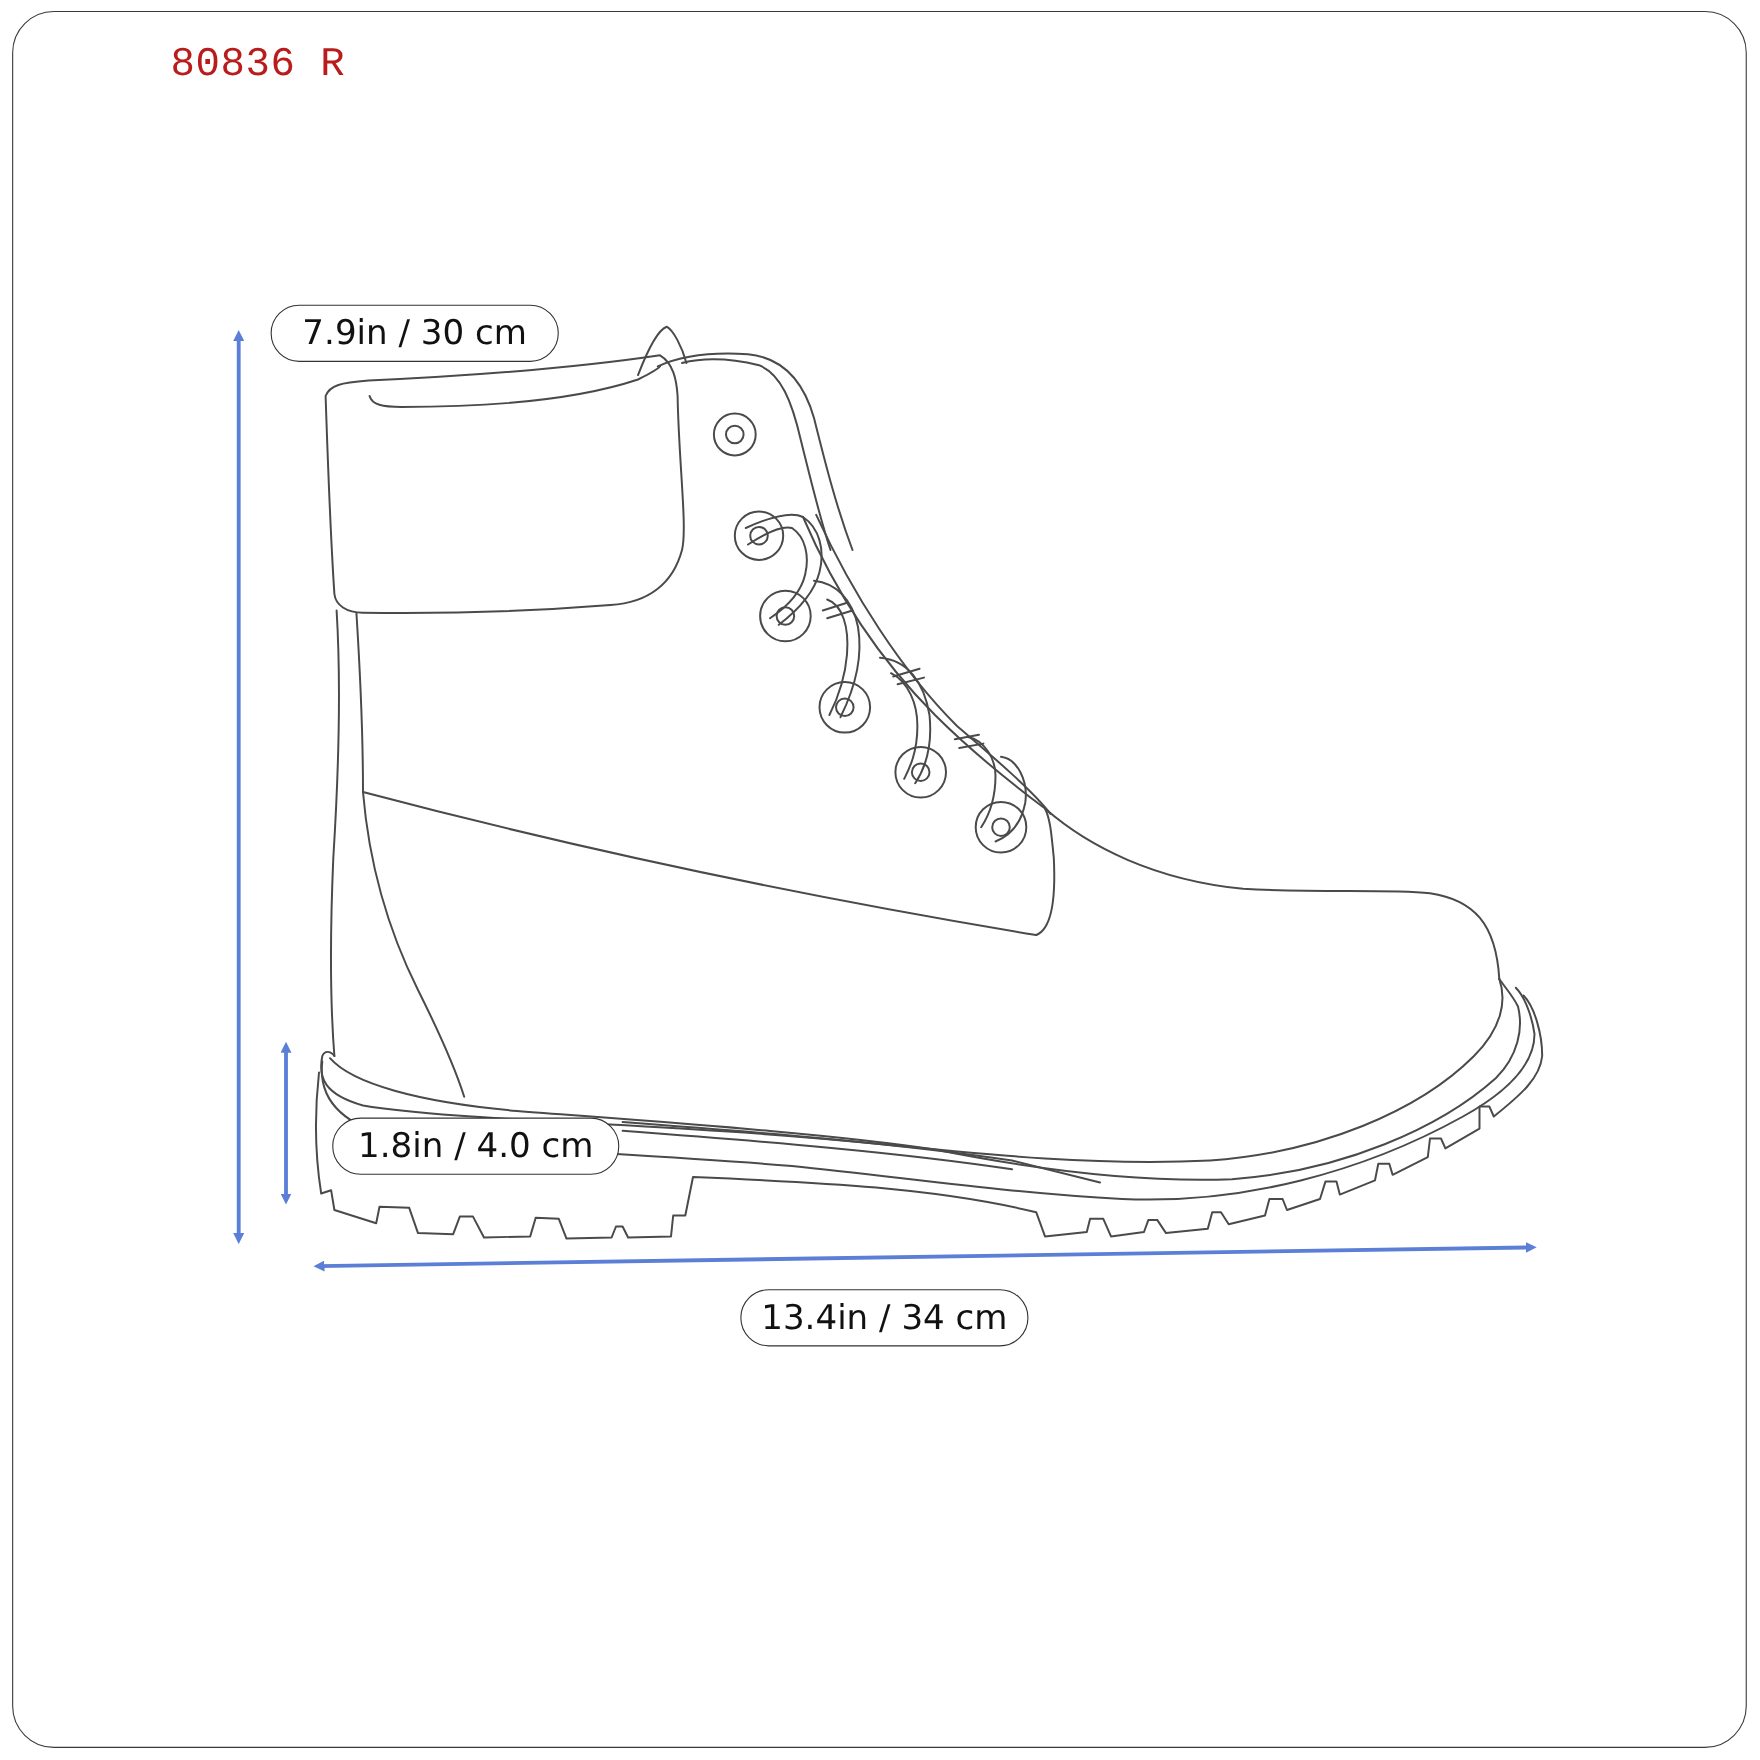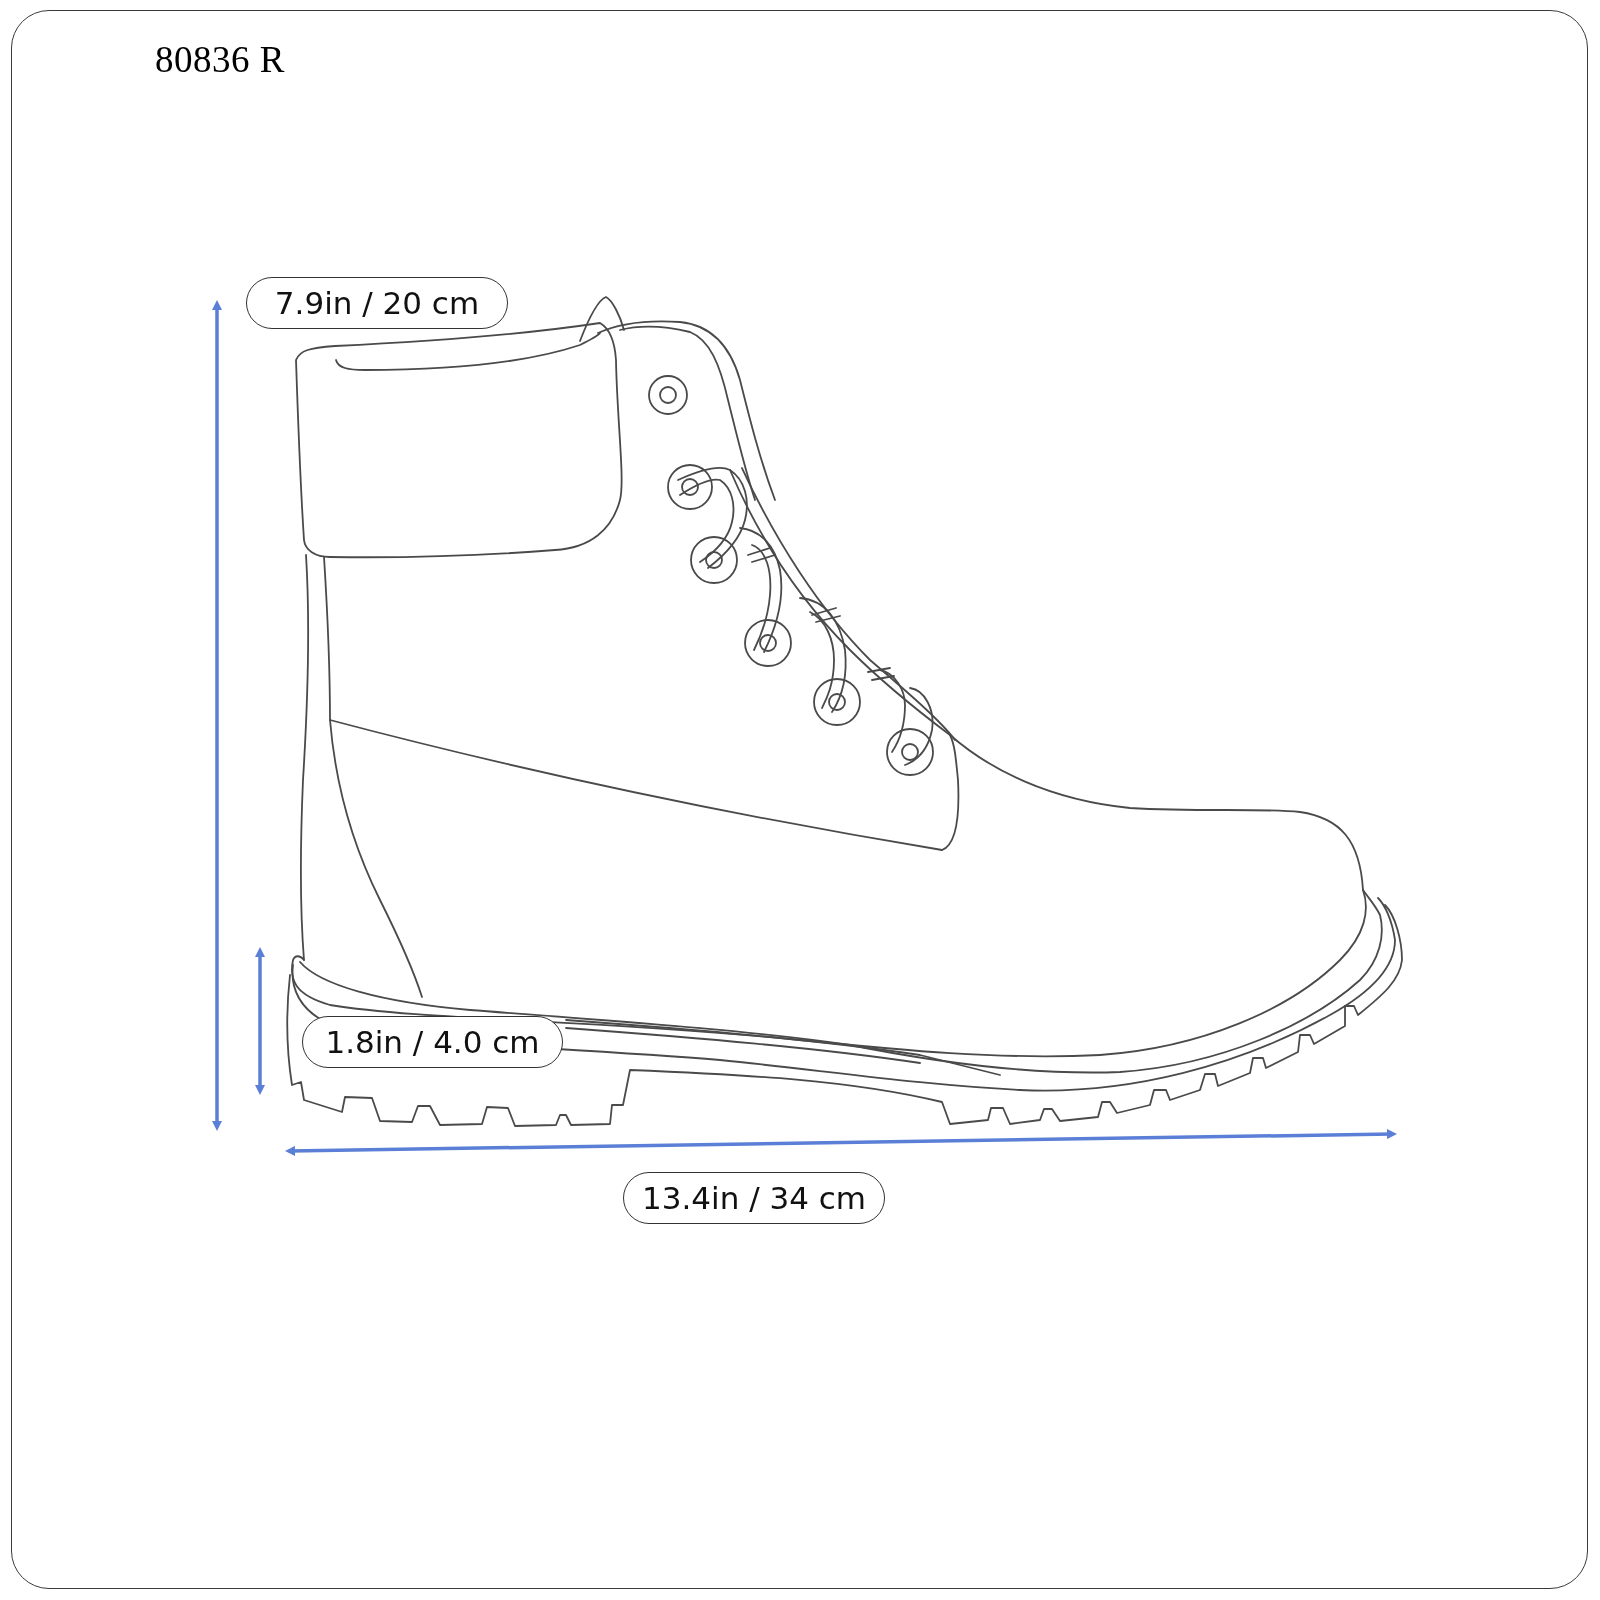--- a/index.html
+++ b/index.html
@@ -18,23 +18,23 @@
       height: 1579px;
       border: 1.5px solid #3a3a3a;
       border-radius: 38px;
       box-sizing: border-box;
       background: #ffffff;
     }
     .product-code {
       position: absolute;
       left: 155px;
       top: 38px;
-      font-family: Liberation Serif, serif;
+      font-family: Liberation Mono, monospace;
       font-size: 37px;
-      color: #000000;
+      color: #b91c1c;
       letter-spacing: 0.5px;
     }
     svg.drawing {
       position: absolute;
       left: 0;
       top: 0;
       width: 1600px;
       height: 1600px;
     }
     .pill {
@@ -47,21 +47,21 @@
       font-family: "DejaVu Sans", sans-serif;
       font-size: 31px;
       color: #111111;
       display: flex;
       align-items: center;
       justify-content: center;
       white-space: nowrap;
     }
     .pill-height { left: 246px; top: 277px; width: 262px; }
     .pill-sole   { left: 302px; top: 1016px; width: 261px; }
-    .pill-length { left: 623px; top: 1172px; width: 262px; }
+    .pill-length { left: 673px; top: 1172px; width: 262px; }
   </style>
 </head>
 <body>
 
 <div class="frame"></div>
 
 <div class="product-code">80836 R</div>
 
 <svg class="drawing" viewBox="0 0 1600 1600" xmlns="http://www.w3.org/2000/svg">
   <defs>
@@ -147,15 +147,15 @@
     </g>
   </g>
 
   <g stroke="#5b7fd6" stroke-width="3.5" fill="none">
     <line x1="217" y1="305" x2="217" y2="1126" marker-start="url(#ah)" marker-end="url(#ah)"></line>
     <line x1="260" y1="952" x2="260" y2="1090" marker-start="url(#ah)" marker-end="url(#ah)"></line>
     <line x1="290" y1="1151" x2="1392" y2="1134" marker-start="url(#ah)" marker-end="url(#ah)"></line>
   </g>
 </svg>
 
-<div class="pill pill-height">7.9in / 20 cm</div>
+<div class="pill pill-height">7.9in / 30 cm</div>
 <div class="pill pill-sole">1.8in / 4.0 cm</div>
 <div class="pill pill-length">13.4in / 34 cm</div>
 
 </body></html>

